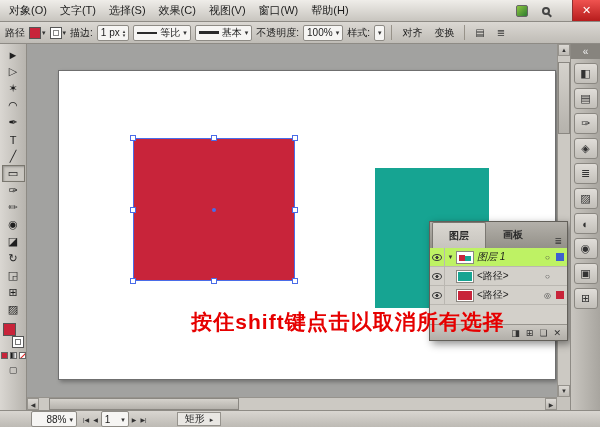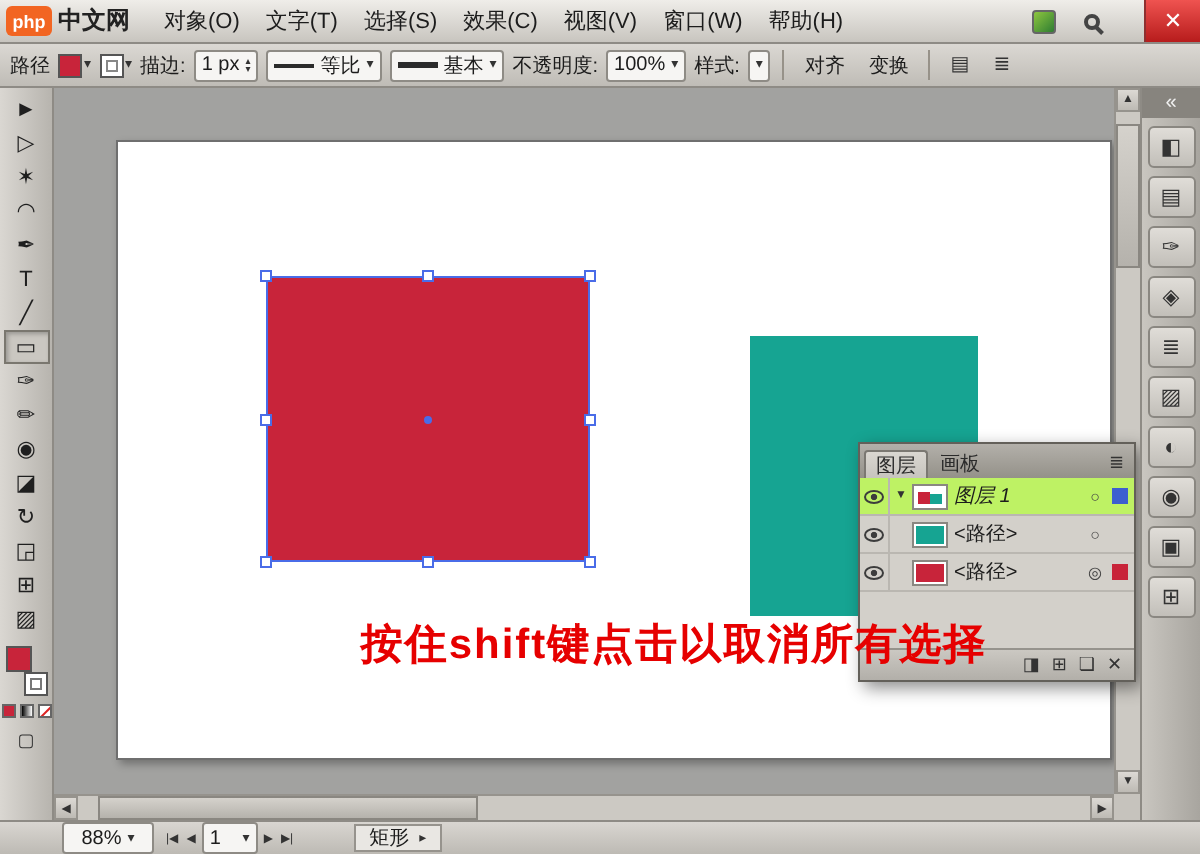--- a/index.html
+++ b/index.html
@@ -59,26 +59,26 @@
 .canvas{position:relative;flex:1;background:#a2a2a0;overflow:hidden;}
 .artboard{position:absolute;left:31px;top:26px;width:498px;height:310px;background:#fff;border:1px solid #6f6f6f;box-shadow:2px 2px 4px rgba(0,0,0,.3);}
 .shape{position:absolute;}
 .teal-rect{left:348px;top:124px;width:114px;height:140px;z-index:2;}
 .red-rect{left:106px;top:94px;width:162px;height:143px;border:1px solid var(--sel);z-index:3;}
 .handle{position:absolute;width:6px;height:6px;background:#fff;border:1px solid var(--sel);}
 .h-tl{left:-4px;top:-4px;}.h-tm{left:calc(50% - 3px);top:-4px;}.h-tr{right:-4px;top:-4px;}
 .h-ml{left:-4px;top:calc(50% - 3px);}.h-mr{right:-4px;top:calc(50% - 3px);}
 .h-bl{left:-4px;bottom:-4px;}.h-bm{left:calc(50% - 3px);bottom:-4px;}.h-br{right:-4px;bottom:-4px;}
 .center-pt{position:absolute;left:50%;top:50%;width:4px;height:4px;margin:-2px 0 0 -2px;background:var(--sel);border-radius:50%;}
-.annotation{position:absolute;left:85px;top:264px;width:450px;text-align:center;font-size:21px;font-weight:bold;white-space:nowrap;z-index:9;letter-spacing:1px;}
+.annotation{position:absolute;left:96px;top:264px;width:450px;text-align:center;font-size:21px;font-weight:bold;white-space:nowrap;z-index:9;letter-spacing:1px;}
 
 
 .layers-panel{position:absolute;left:402px;top:177px;width:139px;height:120px;background:#cfccc6;border:1px solid #63605a;box-shadow:3px 3px 8px rgba(0,0,0,.45);z-index:5;display:flex;flex-direction:column;font-size:10px;}
 .lp-header{flex:0 0 17px;background:linear-gradient(#b3b0aa,#949189);display:flex;align-items:flex-end;padding:0 2px;gap:1px;}
-.lp-tab{height:14px;display:flex;align-items:center;padding:0 5px;font-size:10px;color:#2a2a2a;}
+.lp-tab{height:26px;display:flex;align-items:center;padding:0 16px;font-size:10px;color:#2a2a2a;font-weight:bold;}
 .lp-tab.active{background:linear-gradient(#dad7d1,#c7c4be);border:1px solid #7b7872;border-bottom:none;border-radius:2px 2px 0 0;}
 .lp-menu{margin-left:auto;font-size:9px;color:#333;padding:0 3px 2px;}
 .lp-body{flex:1;background:#d3d0ca;}
 .lrow{height:19px;display:flex;align-items:center;border-bottom:1px solid #bab7b1;padding-right:2px;}
 .lrow.selected{background:#bef264;font-style:italic;}
 .eye-cell{flex:0 0 15px;display:flex;align-items:center;justify-content:center;align-self:stretch;border-right:1px solid #bab7b1;}
 .eye{width:10px;height:7px;border:1px solid #3c3c3c;border-radius:50%;background:radial-gradient(circle,#3c3c3c 1.4px,transparent 1.8px);}
 .tri{flex:0 0 11px;text-align:center;font-size:6px;color:#333;}
 .indent{flex:0 0 11px;}
 .thumb{flex:0 0 18px;height:13px;background:#fff;border:1px solid #8a8781;margin-right:3px;position:relative;}
@@ -102,36 +102,32 @@
 .sb-thumb.h{top:0;bottom:0;left:10px;width:190px;}
 .sb-corner{position:absolute;right:0;bottom:0;width:13px;height:13px;background:#c6c3bd;z-index:4;}
 
 
 .dock{flex:0 0 30px;background:linear-gradient(90deg,#c9c6c0,#a8a59f);border-left:1px solid #8e8b85;display:flex;flex-direction:column;align-items:center;}
 .dock-expand{width:100%;height:15px;background:#87847e;color:#f0f0f0;display:flex;align-items:center;justify-content:center;font-size:10px;}
 .dock-icon{width:24px;height:21px;margin-top:4px;background:linear-gradient(#e0ddd8,#c2bfb9);border:1px solid #8a8781;border-radius:3px;display:flex;align-items:center;justify-content:center;font-size:11px;color:#333;}
 
 
 .statusbar{flex:0 0 17px;background:linear-gradient(#d9d6d1,#bdbab4);border-top:1px solid #8e8b85;display:flex;align-items:center;gap:5px;padding-left:31px;font-size:10px;}
-.zoom-box{width:46px;justify-content:center;}
+.zoom-box{width:46px;justify-content:flex-end;}
 .page-box{width:28px;justify-content:space-between;}
 .nav{display:flex;align-items:center;gap:2px;}
 .nav-btn{font-size:6px;color:#333;padding:0 1px;}
 .tool-box{margin-left:24px;display:flex;align-items:center;gap:5px;border:1px solid #96938d;background:#e9e7e3;height:14px;padding:0 7px;font-size:10px;}
 </style>
 </head>
 <body>
 
 <div class="app" style="--sel: #4a6ce8;">
 
   <div class="menubar">
-    <div class="brand">
-      <span class="logo-box">php</span>
-      <span class="site">中文网</span>
-    </div>
     <span class="mi">对象(O)</span>
     <span class="mi">文字(T)</span>
     <span class="mi">选择(S)</span>
     <span class="mi">效果(C)</span>
     <span class="mi">视图(V)</span>
     <span class="mi">窗口(W)</span>
     <span class="mi">帮助(H)</span>
     <span class="mb-spacer"></span>
     <span class="mini-app-icon"></span>
     <span class="searchwrap">

